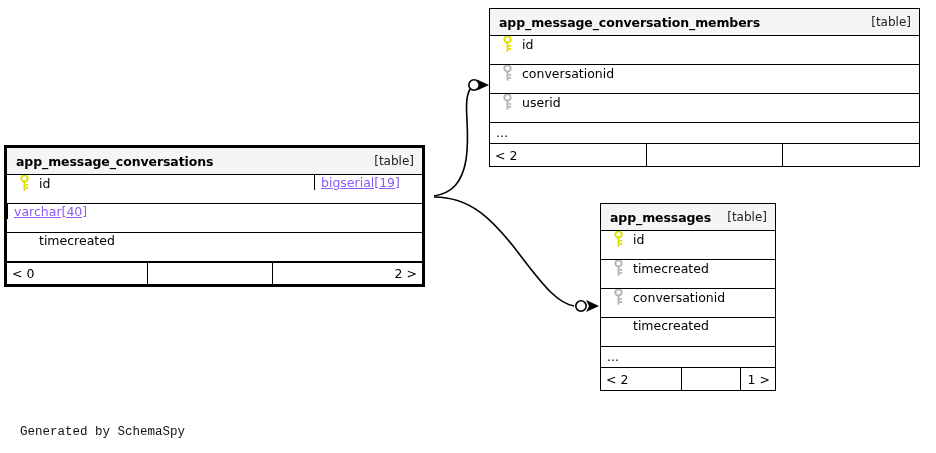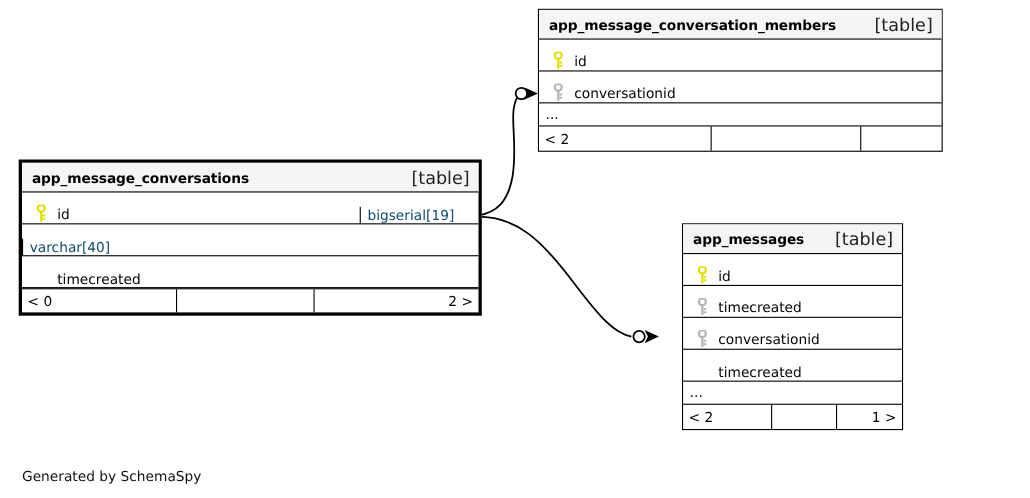--- a/index.html
+++ b/index.html
@@ -48,29 +48,29 @@
     padding: 0 8px 0 9px;
   }
   .node-title {
     font-size: 12.5px;
     font-weight: bold;
     color: #000000;
     letter-spacing: -0.1px;
     white-space: nowrap;
   }
   .node-kind {
-    font-size: 16px;
+    font-size: 12px;
     color: #222222;
     white-space: nowrap;
     padding-left: 10px;
   }
 
   .row {
     display: flex;
-    align-items: flex-end;
+    align-items: flex-start;
     border-bottom: 1px solid #000000;
     box-sizing: border-box;
     height: 29px;
   }
   .row:last-child { border-bottom: none; }
   .cell-name {
     display: flex;
     align-items: center;
     flex: 1 1 auto;
     min-width: 0;
@@ -78,22 +78,23 @@
     box-sizing: border-box;
   }
   .cell-type {
     display: flex;
     align-items: center;
     flex: 0 0 auto;
     border-left: 1px solid #000000;
     box-sizing: border-box;
     padding: 0 6px;
     font-size: 12.5px;
-    color: #0c4a6e;
-    white-space: nowrap;
+    color: #8b5cf6;
+    white-space: nowrap;
+    text-decoration: underline;
   }
   .key-slot {
     width: 18px;
     flex: 0 0 18px;
     display: flex;
     align-items: center;
     justify-content: center;
   }
   .col-label {
     font-size: 12.5px;
@@ -135,20 +136,21 @@
   }
   .foot-cell:first-child { border-left: none; }
   .foot-left  { justify-content: flex-start; }
   .foot-right { justify-content: flex-end; }
 
   .credit {
     position: absolute;
     font-size: 12.5px;
     color: #111111;
     white-space: nowrap;
+    font-family: Liberation Mono, monospace;
   }
 </style>
 </head>
 <body>
 
 <div id="canvas">
 
   <svg id="edges" viewBox="0 0 936 453" width="936" height="453">
 
     <g>
@@ -157,21 +159,21 @@
       <path d="M 489,85 L 477,79.5 L 480,85 L 477,90.5 Z" fill="#000000"></path>
     </g>
 
     <g>
       <path d="M 434,197 C 470,197 492,218 520,255 C 545,288 558,303 574,306" fill="none" stroke="#000000" stroke-width="1.6"></path>
       <circle cx="581" cy="306" r="5.2" fill="#ffffff" stroke="#000000" stroke-width="1.6"></circle>
       <path d="M 599,306 L 586,300 L 589,306 L 586,312 Z" fill="#000000"></path>
     </g>
   </svg>
 
-  <div class="node" style="left:489px; top:8px; width:368px;">
+  <div class="node" style="left:489px; top:8px; width:431px;">
     <div class="node-header">
       <span class="node-title">app_message_conversation_members</span>
       <span class="node-kind">[table]</span>
     </div>
 
     <div class="row">
       <div class="cell-name">
         <span class="key-slot">
           <svg width="9" height="17" viewBox="0 0 9 17">
             <circle cx="4.5" cy="3.4" r="3.2" fill="none" stroke="#e0e000" stroke-width="2"></circle>
@@ -191,31 +193,44 @@
             <circle cx="4.5" cy="3.4" r="3.2" fill="none" stroke="#b5b5b5" stroke-width="2"></circle>
             <rect x="3.5" y="5.6" width="2" height="10" fill="#b5b5b5"></rect>
             <rect x="5.5" y="9" width="2.6" height="1.8" fill="#b5b5b5"></rect>
             <rect x="5.5" y="12" width="2.6" height="1.8" fill="#b5b5b5"></rect>
           </svg>
         </span>
         <span class="col-label">conversationid</span>
       </div>
     </div>
 
+    <div class="row">
+      <div class="cell-name">
+        <span class="key-slot">
+          <svg width="9" height="17" viewBox="0 0 9 17">
+            <circle cx="4.5" cy="3.4" r="3.2" fill="none" stroke="#b5b5b5" stroke-width="2"></circle>
+            <rect x="3.5" y="5.6" width="2" height="10" fill="#b5b5b5"></rect>
+            <rect x="5.5" y="9" width="2.6" height="1.8" fill="#b5b5b5"></rect>
+            <rect x="5.5" y="12" width="2.6" height="1.8" fill="#b5b5b5"></rect>
+          </svg>
+        </span>
+        <span class="col-label">userid</span>
+      </div>
+    </div>
 
     <div class="row-ellipsis">...</div>
 
     <div class="row-footer">
       <div class="foot-cell foot-left" style="width:156px;">&lt; 2</div>
       <div class="foot-cell foot-left" style="width:136px;"></div>
       <div class="foot-cell foot-right" style="flex:1 1 auto;"></div>
     </div>
   </div>
 
-  <div class="node thick" style="left:17px; top:145px; width:421px;">
+  <div class="node thick" style="left:4px; top:145px; width:421px;">
     <div class="node-header">
       <span class="node-title">app_message_conversations</span>
       <span class="node-kind">[table]</span>
     </div>
 
     <div class="row">
       <div class="cell-name">
         <span class="key-slot">
           <svg width="9" height="17" viewBox="0 0 9 17">
             <circle cx="4.5" cy="3.4" r="3.2" fill="none" stroke="#e0e000" stroke-width="2"></circle>
@@ -240,21 +255,21 @@
       </div>
     </div>
 
     <div class="row-footer" style="border-top:1px solid #000;">
       <div class="foot-cell foot-left" style="width:140px;">&lt; 0</div>
       <div class="foot-cell foot-left" style="width:125px;"></div>
       <div class="foot-cell foot-right" style="flex:1 1 auto;">2 &gt;</div>
     </div>
   </div>
 
-  <div class="node" style="left:600px; top:203px; width:201px;margin-left:20px;">
+  <div class="node" style="left:600px; top:203px; width:176px;">
     <div class="node-header">
       <span class="node-title">app_messages</span>
       <span class="node-kind">[table]</span>
     </div>
 
     <div class="row">
       <div class="cell-name">
         <span class="key-slot">
           <svg width="9" height="17" viewBox="0 0 9 17">
             <circle cx="4.5" cy="3.4" r="3.2" fill="none" stroke="#e0e000" stroke-width="2"></circle>

